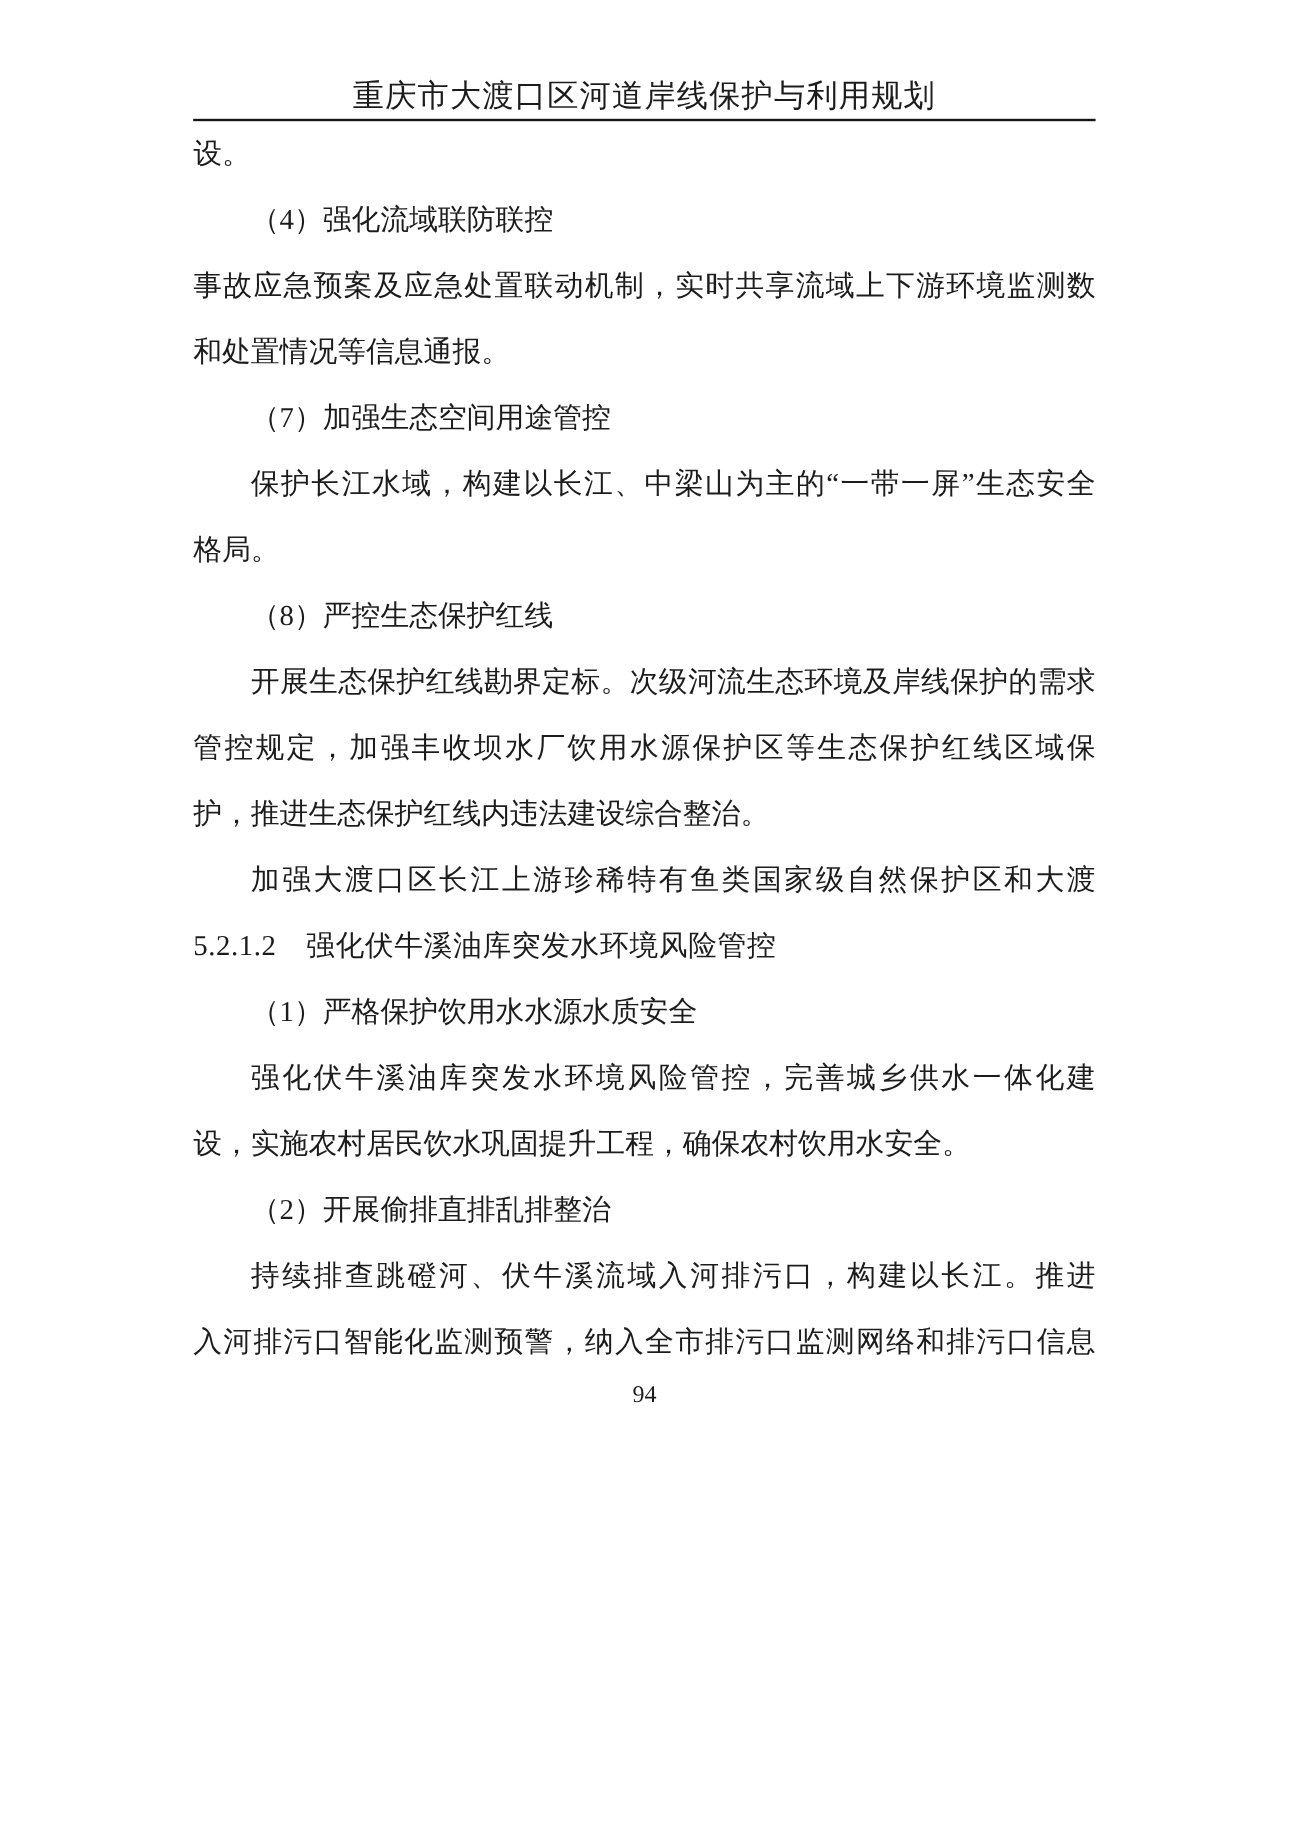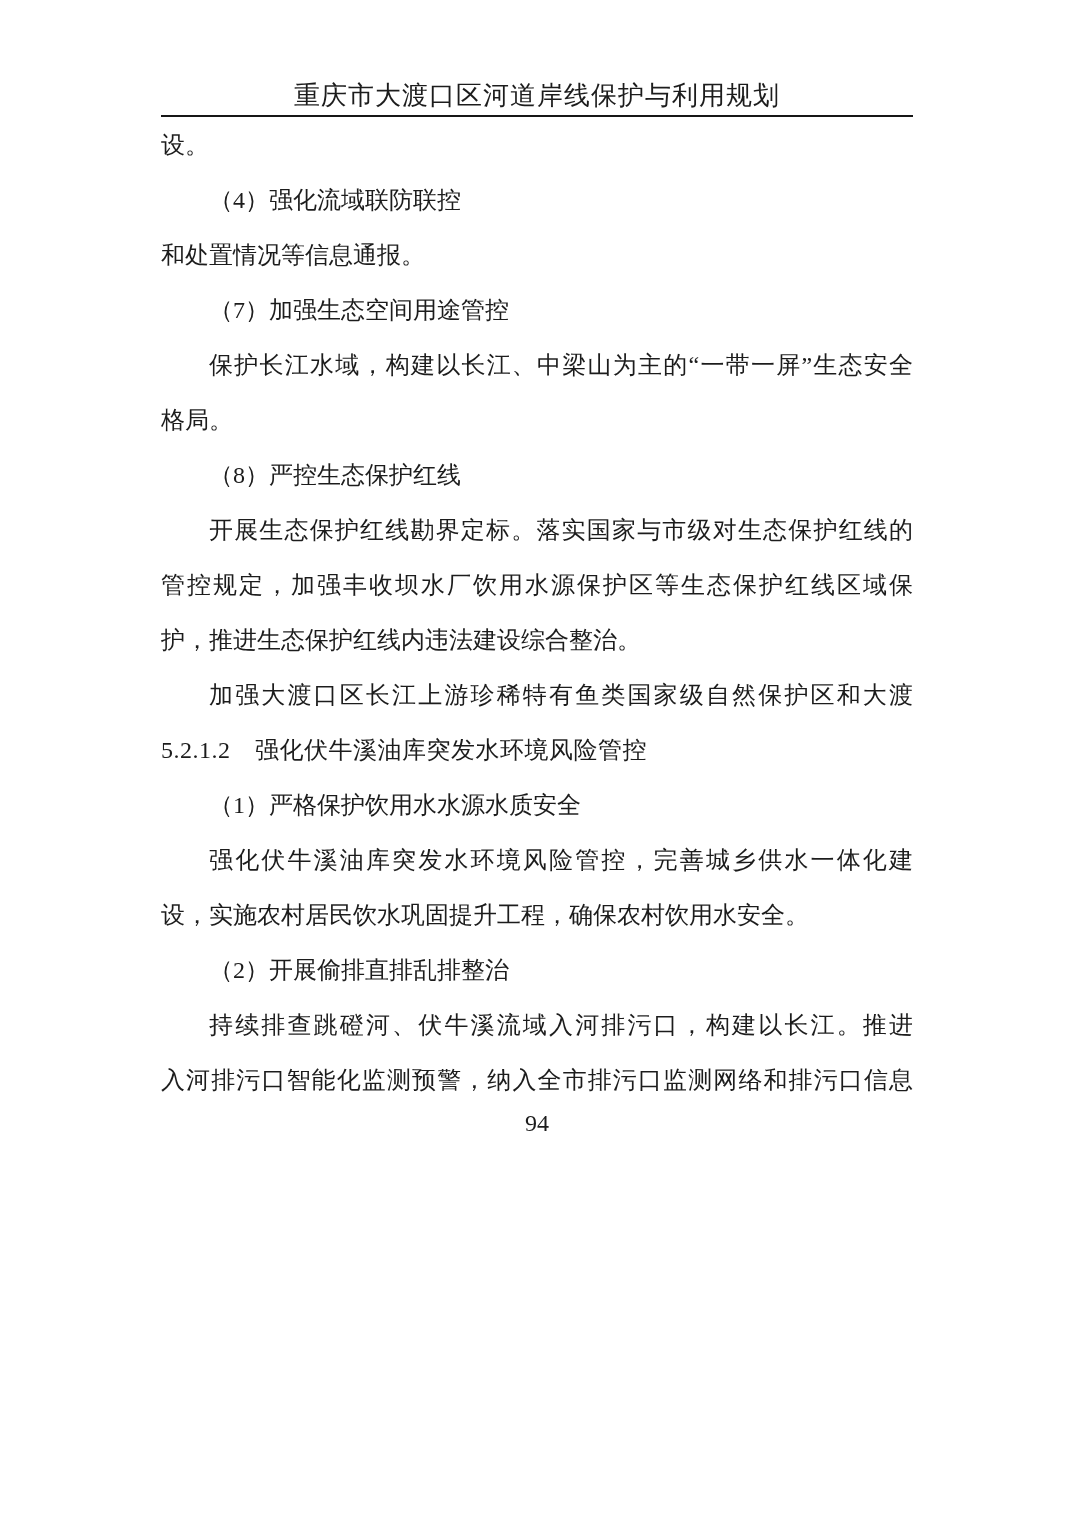--- a/index.html
+++ b/index.html
@@ -7,21 +7,21 @@
     position: relative;
     width: 1074px;
     height: 1520px;
     background: #ffffff;
     color: #1c1c1c;
     font-family: "Liberation Serif", "DejaVu Serif", serif;
     overflow: hidden;
   }
   .content { width: 752px; margin: 0 auto; }
   .header-title {
-    padding-top: 80px;
+    padding-top: 64px;
     text-align: center;
     font-size: 26px;
     line-height: 32px;
     letter-spacing: 1px;
   }
   .header-rule {
     height: 0;
     border-bottom: 2px solid #161616;
     margin-top: 3px;
   }
@@ -31,43 +31,44 @@
     line-height: 55px;
     font-size: 24px;
     overflow: hidden;
     text-align: left;
   }
   .indent { text-indent: 2em; }
   .justify { text-align: justify; text-align-last: justify; }
   .heading { letter-spacing: 0.5px; }
   .page-number {
     text-align: center;
-    font-size: 24px;
+    font-size: 20px;
     line-height: 28px;
     margin-top: 1px;
   }
 </style>
 </head>
 <body>
 
 <div class="page">
   <div class="content">
 
     <div class="header-title">重庆市大渡口区河道岸线保护与利用规划</div>
     <div class="header-rule"></div>
 
     <div class="body-lines">
       <div class="line">设。</div>
       <div class="line indent">（4）强化流域联防联控</div>
+      <div class="line justify">事故应急预案及应急处置联动机制，实时共享流域上下游环境监测数</div>
       <div class="line">和处置情况等信息通报。</div>
       <div class="line indent">（7）加强生态空间用途管控</div>
       <div class="line indent justify">保护长江水域，构建以长江、中梁山为主的“一带一屏”生态安全</div>
       <div class="line">格局。</div>
       <div class="line indent">（8）严控生态保护红线</div>
-      <div class="line indent justify">开展生态保护红线勘界定标。落实国家与市级对生态保护红线的</div>
+      <div class="line indent justify">开展生态保护红线勘界定标。次级河流生态环境及岸线保护的需求</div>
       <div class="line justify">管控规定，加强丰收坝水厂饮用水源保护区等生态保护红线区域保</div>
       <div class="line">护，推进生态保护红线内违法建设综合整治。</div>
       <div class="line indent justify">加强大渡口区长江上游珍稀特有鱼类国家级自然保护区和大渡</div>
       <div class="line heading">5.2.1.2　强化伏牛溪油库突发水环境风险管控</div>
       <div class="line indent">（1）严格保护饮用水水源水质安全</div>
       <div class="line indent justify">强化伏牛溪油库突发水环境风险管控，完善城乡供水一体化建</div>
       <div class="line">设，实施农村居民饮水巩固提升工程，确保农村饮用水安全。</div>
       <div class="line indent">（2）开展偷排直排乱排整治</div>
       <div class="line indent justify">持续排查跳磴河、伏牛溪流域入河排污口，构建以长江。推进</div>
       <div class="line justify">入河排污口智能化监测预警，纳入全市排污口监测网络和排污口信息</div>

